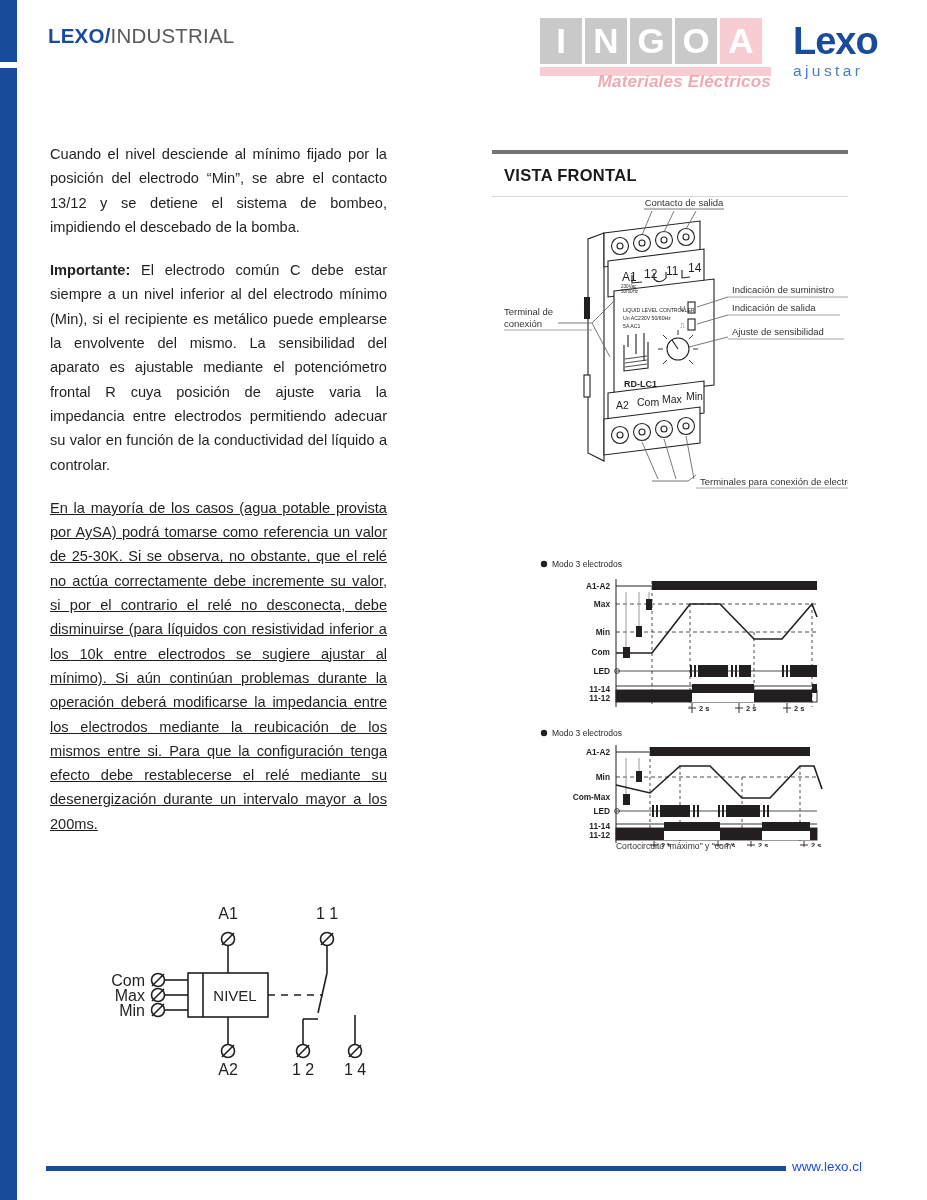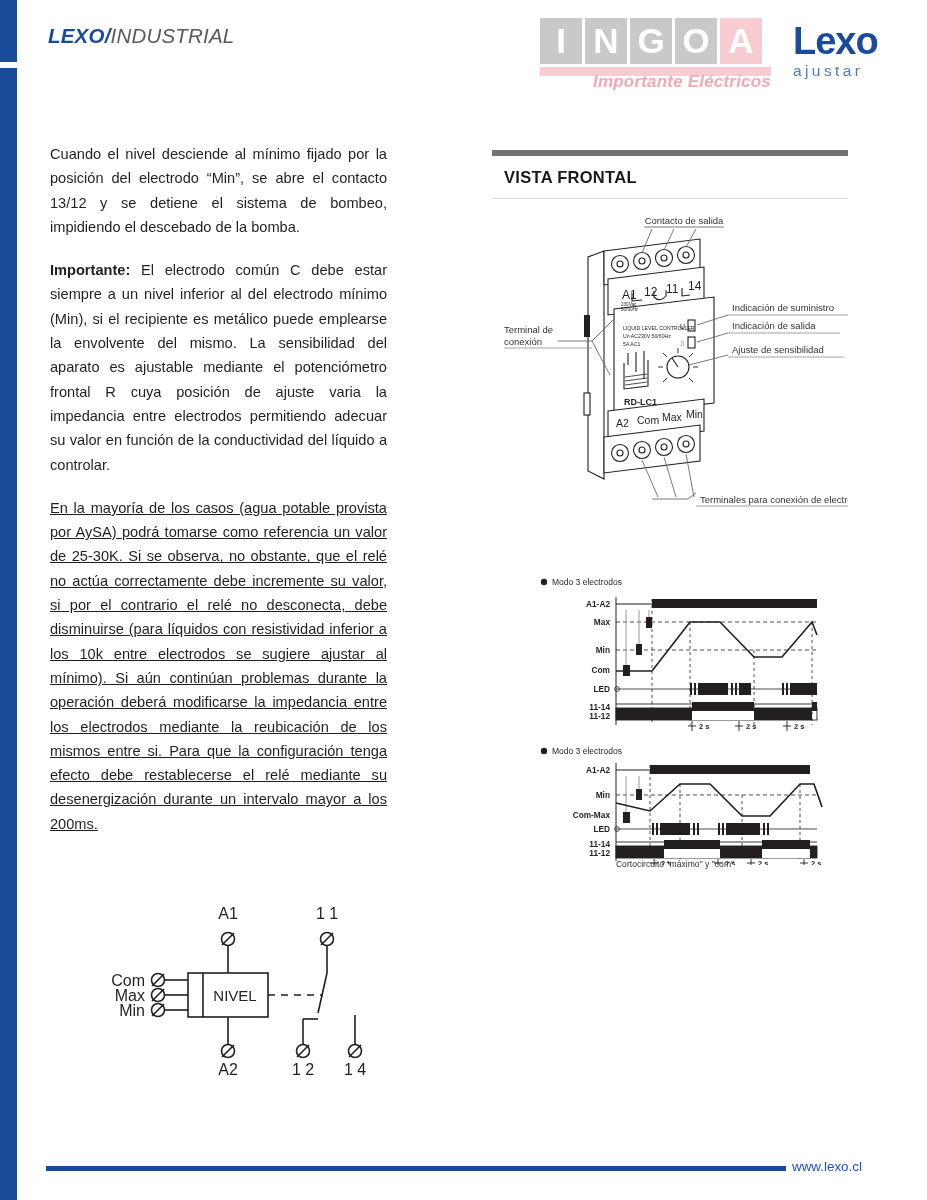--- a/index.html
+++ b/index.html
@@ -31,21 +31,20 @@
     position: absolute;
     left: 0; top: 0;
     width: 927px; height: 118px;
   }
   .brand-title {
     position: absolute;
     left: 48px; top: 24px;
     font-size: 20.5px;
     letter-spacing: .2px;
     white-space: nowrap;
-    font-style: italic;
   }
   .brand-title .lexo {
     font-weight: bold;
     color: #1a4b9b;
   }
   .brand-title .slash {
     font-weight: bold;
     color: #1a4b9b;
   }
   .brand-title .industrial {
@@ -141,24 +140,24 @@
   }
 
   
   .right-col {
     position: absolute;
     left: 492px; top: 150px;
     width: 356px;
   }
   .section-head {
     position: relative;
-    border-top: 6px solid #737373;
+    border-top: 4px solid #737373;
     border-bottom: 1px solid #d8d8d8;
     padding: 12px 0 11px 12px;
-    margin-bottom: 16px;
+    margin-bottom: 0;
   }
   .section-head h2 {
     margin: 0;
     font-size: 16.5px;
     font-weight: bold;
     letter-spacing: .3px;
     color: #1a1a1a;
     font-family: "Liberation Sans", sans-serif;
   }
 
@@ -204,21 +203,21 @@
 
   <div class="ingoa-logo">
     <div class="ingoa-underbar"></div>
     <div class="ingoa-row">
       <div class="ingoa-cell">I</div>
       <div class="ingoa-cell">N</div>
       <div class="ingoa-cell">G</div>
       <div class="ingoa-cell">O</div>
       <div class="ingoa-cell pink">A</div>
     </div>
-    <div class="ingoa-tag">Importante Eléctricos</div>
+    <div class="ingoa-tag">Materiales Eléctricos</div>
   </div>
 
   <div class="lexo-logo">
     <div class="word">Lexo</div>
     <div class="sub">ajustar</div>
   </div>
 
 </div>
 
 <div class="text-col">

